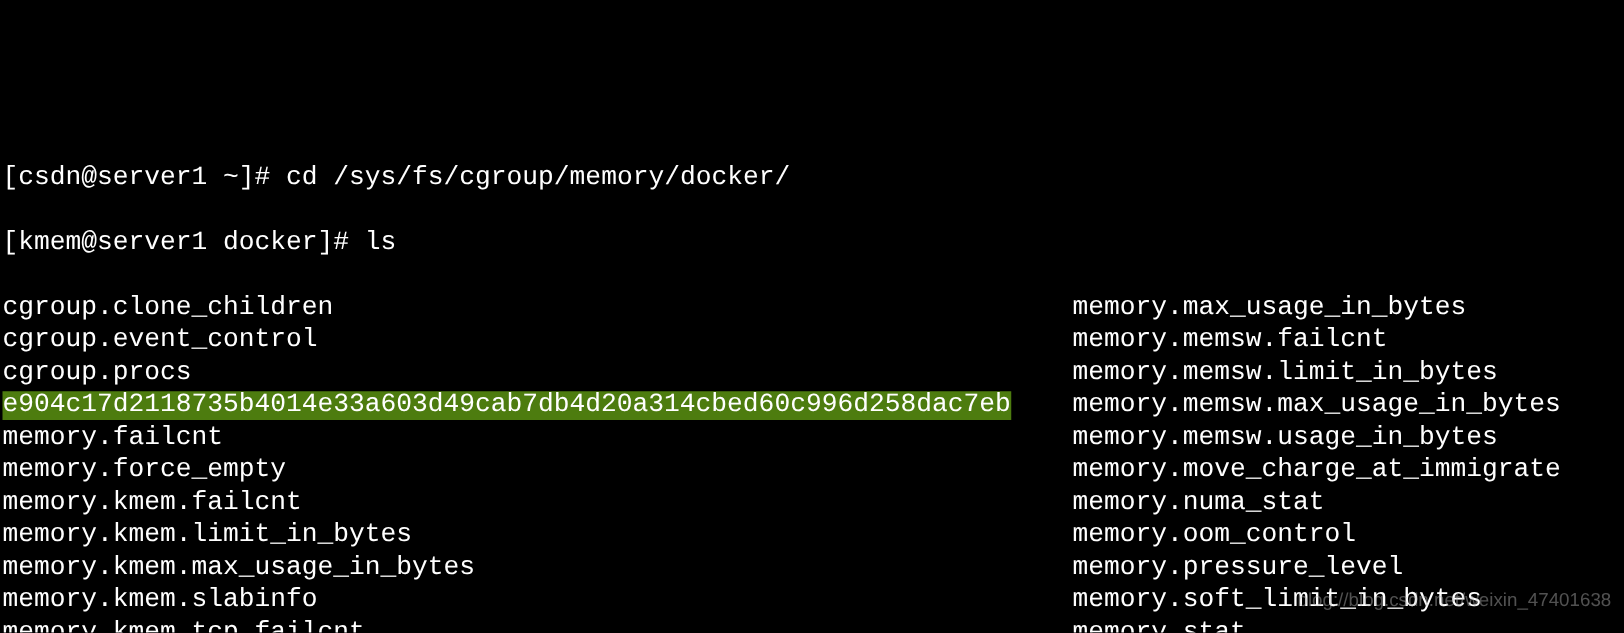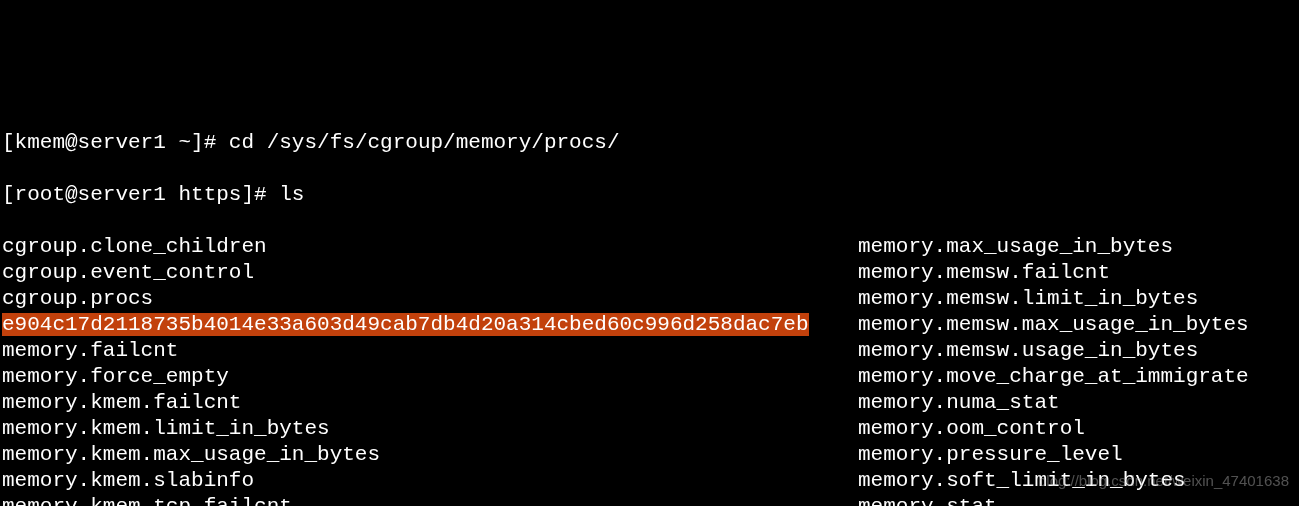--- a/index.html
+++ b/index.html
@@ -17,21 +17,21 @@
       white-space: pre;
       width: 1299px;
       height: 506px;
       overflow: hidden;
       position: relative;
     }
     .terminal {
       padding: 0 2px;
     }
     .highlight {
-      background-color: #c2410c;
+      background-color: #4d7c0f;
       color: #ffffff;
       margin-top: 16px;
     }
     .watermark {
       position: absolute;
       bottom: 12px;
       right: 10px;
       color: rgba(180, 180, 180, 0.45);
       font-size: 15px;
       font-family: Arial, sans-serif;
@@ -50,22 +50,22 @@
     .line {
       height: 26px;
     }
   </style>
 </head>
 <body>
 
 
 
 <div class="terminal">
-<div class="line"><span>[kmem@server1 ~]#</span> <span>cd /sys/fs/cgroup/memory/procs/</span></div>
-<div class="line"><span>[root@server1 https]#</span> <span>ls</span></div>
+<div class="line"><span>[csdn@server1 ~]#</span> <span>cd /sys/fs/cgroup/memory/docker/</span></div>
+<div class="line"><span>[kmem@server1 docker]#</span> <span>ls</span></div>
 <div><span class="col col-left" id="col-left"><div class="line">cgroup.clone_children</div><div class="line">cgroup.event_control</div><div class="line">cgroup.procs</div><div class="line"><span class="highlight">e904c17d2118735b4014e33a603d49cab7db4d20a314cbed60c996d258dac7eb</span></div><div class="line">memory.failcnt</div><div class="line">memory.force_empty</div><div class="line">memory.kmem.failcnt</div><div class="line">memory.kmem.limit_in_bytes</div><div class="line">memory.kmem.max_usage_in_bytes</div><div class="line">memory.kmem.slabinfo</div><div class="line">memory.kmem.tcp.failcnt</div></span><span class="col col-right" id="col-right"><div class="line">memory.max_usage_in_bytes</div><div class="line">memory.memsw.failcnt</div><div class="line">memory.memsw.limit_in_bytes</div><div class="line">memory.memsw.max_usage_in_bytes</div><div class="line">memory.memsw.usage_in_bytes</div><div class="line">memory.move_charge_at_immigrate</div><div class="line">memory.numa_stat</div><div class="line">memory.oom_control</div><div class="line">memory.pressure_level</div><div class="line">memory.soft_limit_in_bytes</div><div class="line">memory.stat</div></span></div>
 
 
 </div>
 
 <div class="watermark">blog://blog.csdn.net/weixin_47401638</div>
 
 
 
 

